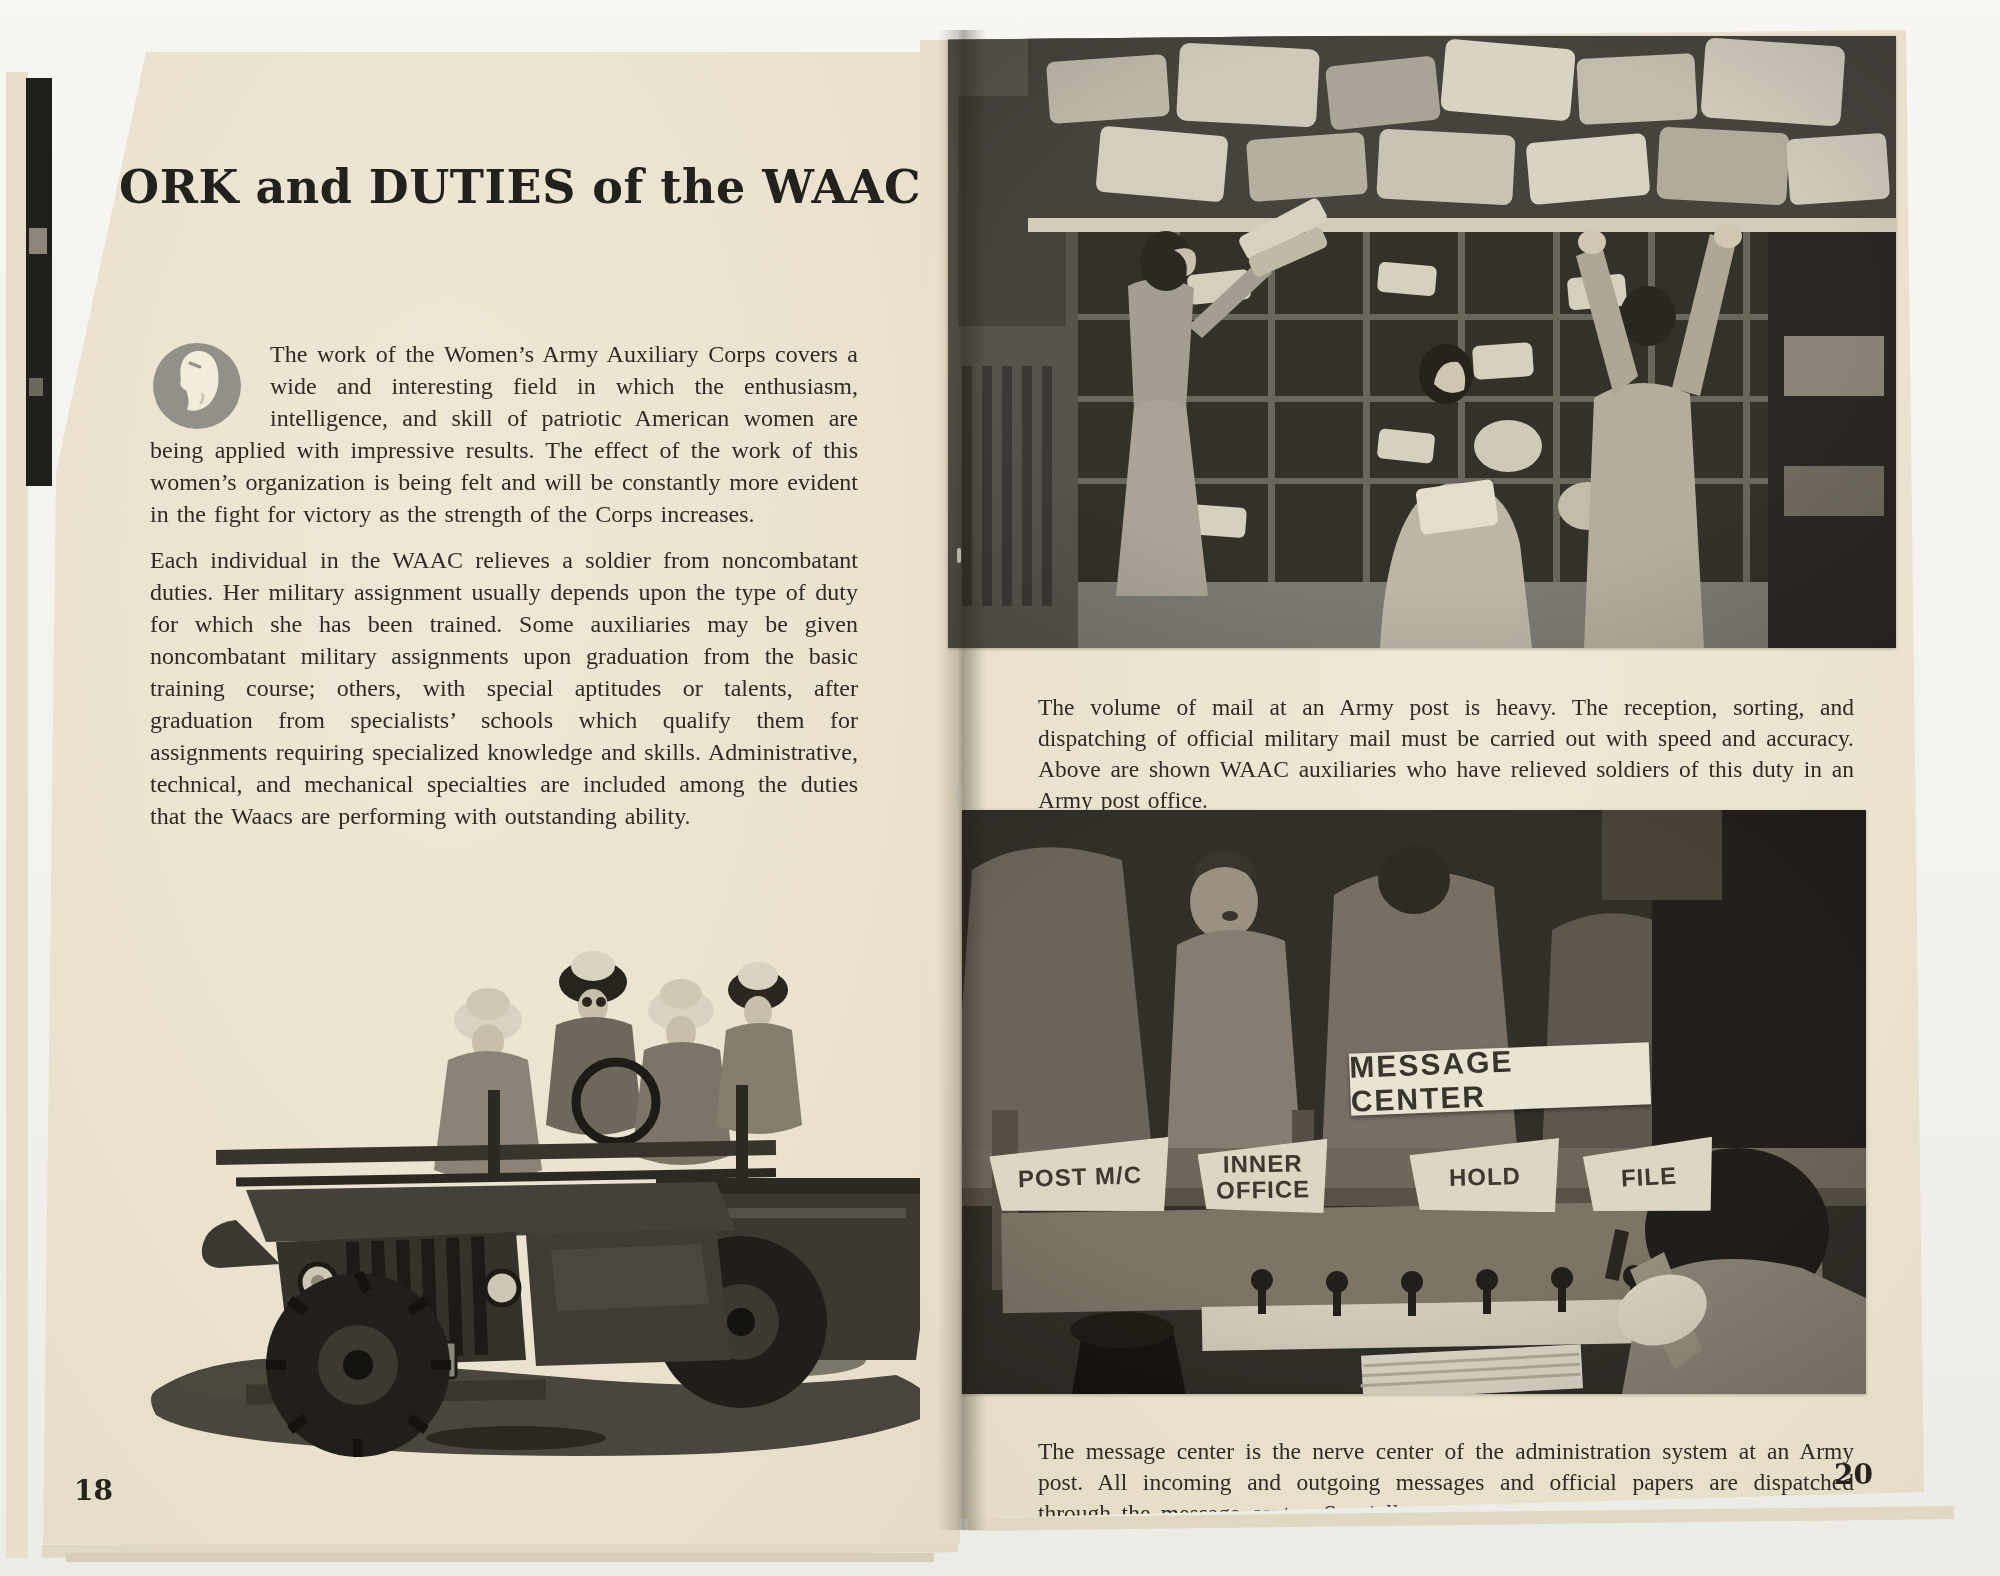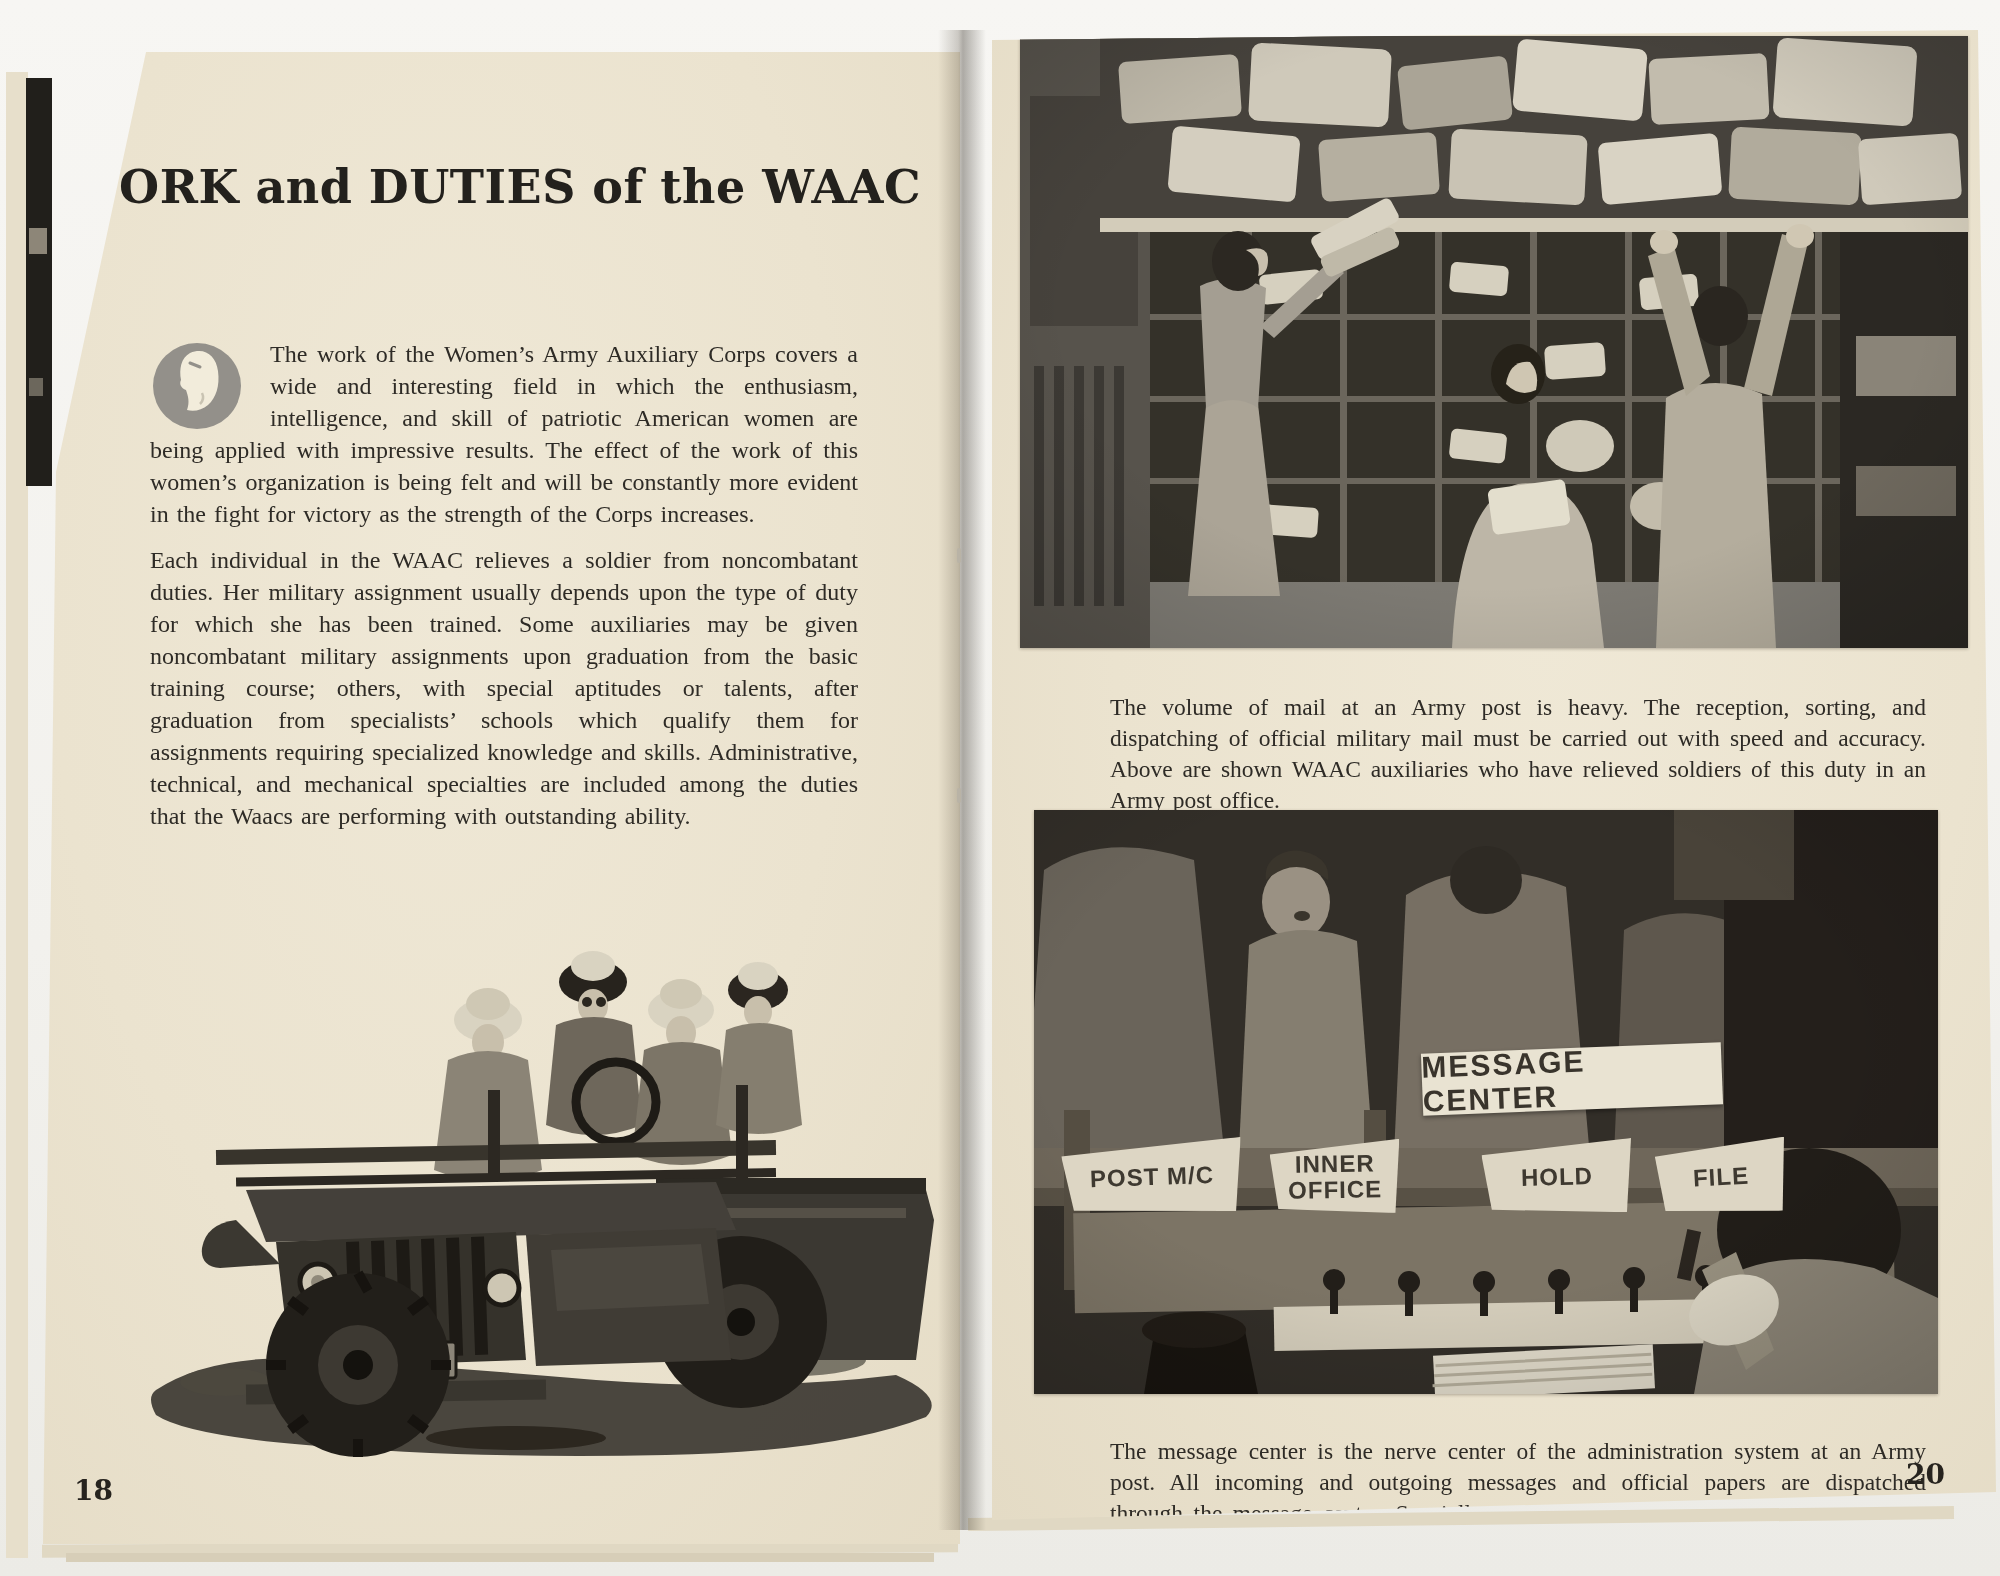--- a/index.html
+++ b/index.html
@@ -10,21 +10,21 @@
   }
   
   .page{position:absolute;background:#ece4d0;}
   .page-left{
     left:28px;top:52px;width:932px;height:1492px;
     clip-path:polygon(118px 0,932px 0,932px 1492px,15px 1492px,28px 420px);
     box-shadow:0 4px 10px rgba(60,50,30,.22);
     background:radial-gradient(ellipse at 45% 35%, #efe8d6 0%, #ebe3cf 55%, #e5dcc6 100%);
   }
   .page-right{
-    left:992px;top:30px;width:1004px;height:1490px;
+    left:920px;top:30px;width:1004px;height:1490px;
     clip-path:polygon(0 10px,986px 0,1004px 1462px,0 1490px);
     box-shadow:0 4px 10px rgba(60,50,30,.22);
     background:radial-gradient(ellipse at 55% 40%, #efe8d6 0%, #ebe3cf 55%, #e4dbc5 100%);
   }
   .under-edge{position:absolute;background:#e0d8c3;}
   .ue1{left:42px;top:1542px;width:916px;height:13px;transform:rotate(-.35deg);}
   .ue2{left:66px;top:1553px;width:868px;height:9px;background:#d7ceb8;}
   .ue3{left:968px;top:1512px;width:986px;height:13px;transform:rotate(-.7deg);}
   .left-sliver{position:absolute;left:6px;top:72px;width:22px;height:1486px;background:#e7dfcb;}
   .dark-strip{position:absolute;left:26px;top:78px;width:26px;height:408px;background:#211f1b;}

